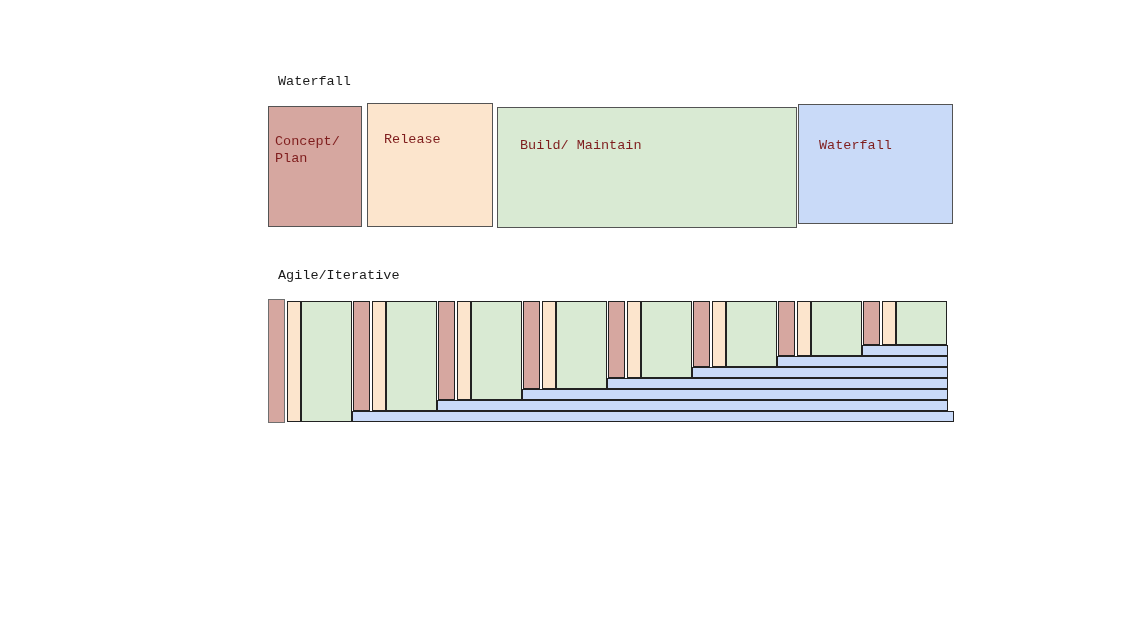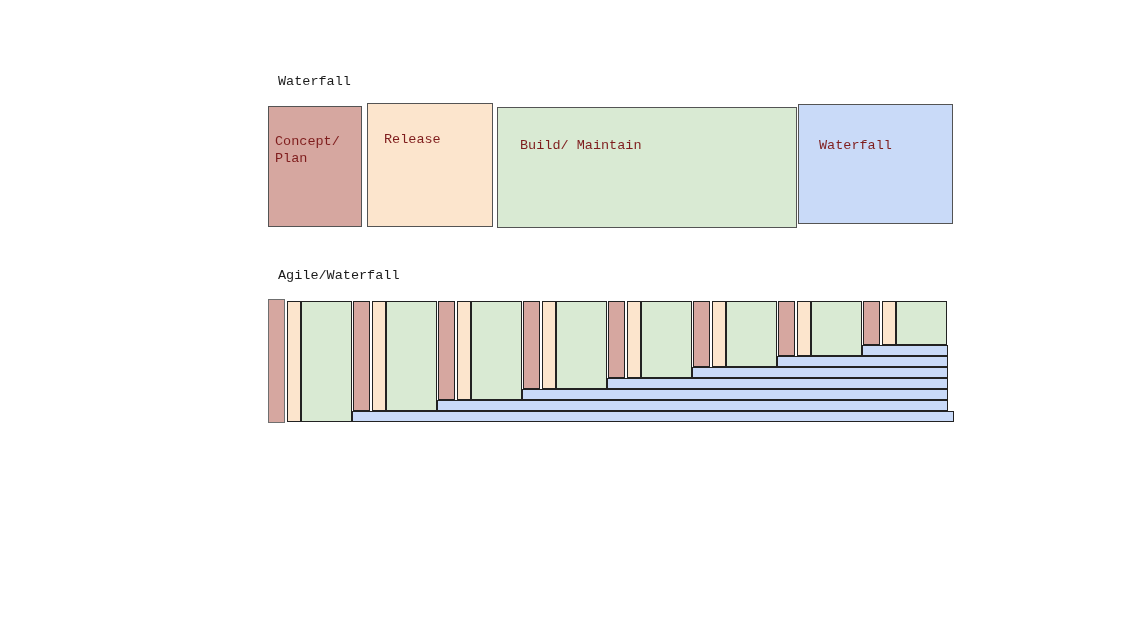--- a/index.html
+++ b/index.html
@@ -50,21 +50,21 @@
 
 <div class="canvas" data-name="diagram-canvas">
   <div class="section-label" data-name="waterfall-section-label" style="left: 278px; top: 74px;">Waterfall</div>
   <div data-name="waterfall-boxes-layer">
       <div class="wf-box" data-name="waterfall-box-concept-plan" style="left: 268px; top: 106px; width: 94px; height: 121px; background: rgb(214, 167, 160);"><span data-name="waterfall-box-label">Concept/ Plan</span></div>
       <div class="wf-box" data-name="waterfall-box-design" style="left: 367px; top: 103px; width: 126px; height: 124px; background: rgb(252, 229, 205);"><span data-name="waterfall-box-label">Release</span></div>
       <div class="wf-box" data-name="waterfall-box-build-release" style="left: 497px; top: 107px; width: 300px; height: 121px; background: rgb(217, 234, 211);"><span data-name="waterfall-box-label">Build/ Maintain</span></div>
       <div class="wf-box" data-name="waterfall-box-maintain" style="left: 798px; top: 104px; width: 155px; height: 120px; background: rgb(201, 218, 248);"><span data-name="waterfall-box-label">Waterfall</span></div>
     </div>
 
-  <div class="section-label" data-name="agile-section-label" style="left: 278px; top: 268px;">Agile/Waterfall</div>
+  <div class="section-label" data-name="agile-section-label" style="left: 278px; top: 268px;">Agile/Iterative</div>
   <div data-name="agile-band-layer">
       <div class="strip first-pink" data-name="agile-iter-1-plan-strip" style="left: 268px; top: 299px; width: 17px; height: 124px; background: rgb(214, 167, 160);"></div>
       <div class="strip" data-name="agile-iter-1-design-strip" style="left: 287px; top: 301px; width: 14px; height: 121px; background: rgb(252, 229, 205);"></div>
       <div class="strip" data-name="agile-iter-1-build-strip" style="left: 301px; top: 301px; width: 51px; height: 121px; background: rgb(217, 234, 211);"></div>
       <div class="strip" data-name="agile-iter-2-plan-strip" style="left: 353px; top: 301px; width: 17px; height: 110px; background: rgb(214, 167, 160);"></div>
       <div class="strip" data-name="agile-iter-2-design-strip" style="left: 372px; top: 301px; width: 14px; height: 110px; background: rgb(252, 229, 205);"></div>
       <div class="strip" data-name="agile-iter-2-build-strip" style="left: 386px; top: 301px; width: 51px; height: 110px; background: rgb(217, 234, 211);"></div>
       <div class="strip" data-name="agile-iter-3-plan-strip" style="left: 438px; top: 301px; width: 17px; height: 99px; background: rgb(214, 167, 160);"></div>
       <div class="strip" data-name="agile-iter-3-design-strip" style="left: 457px; top: 301px; width: 14px; height: 99px; background: rgb(252, 229, 205);"></div>
       <div class="strip" data-name="agile-iter-3-build-strip" style="left: 471px; top: 301px; width: 51px; height: 99px; background: rgb(217, 234, 211);"></div>

